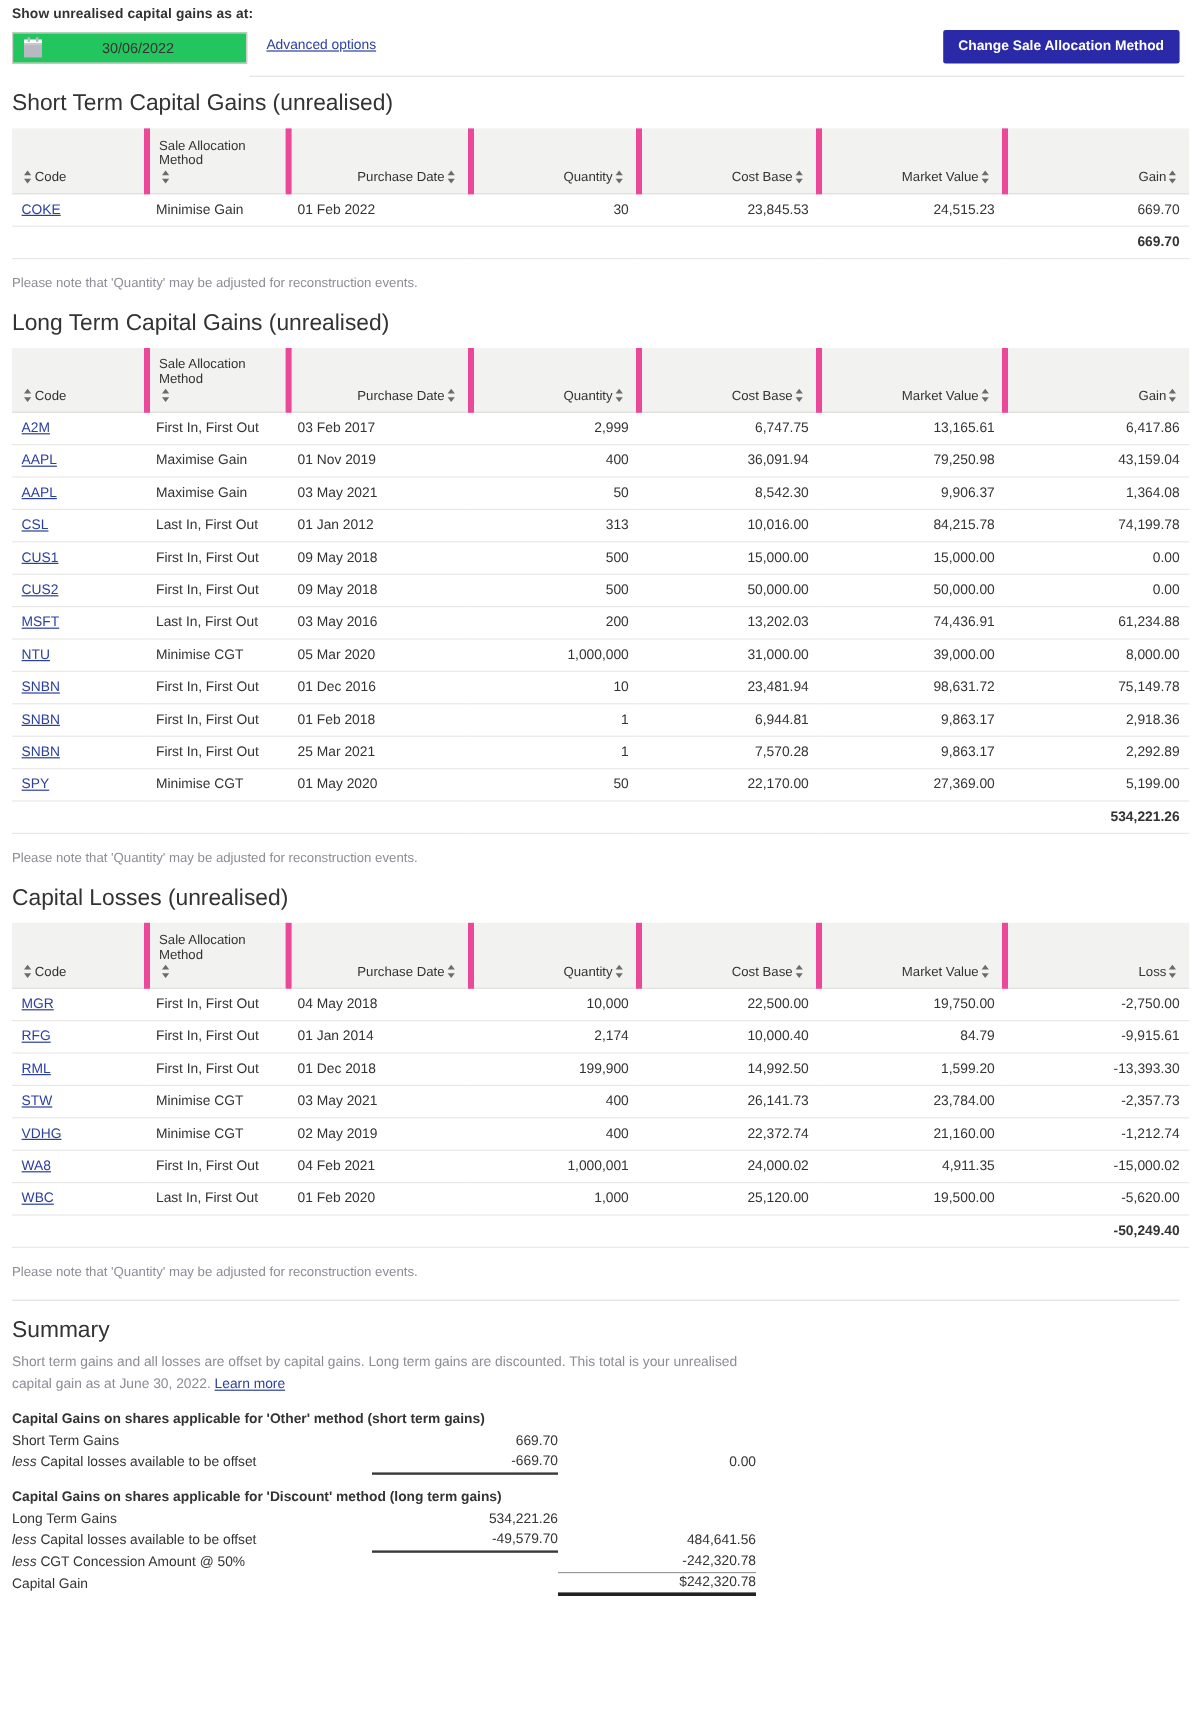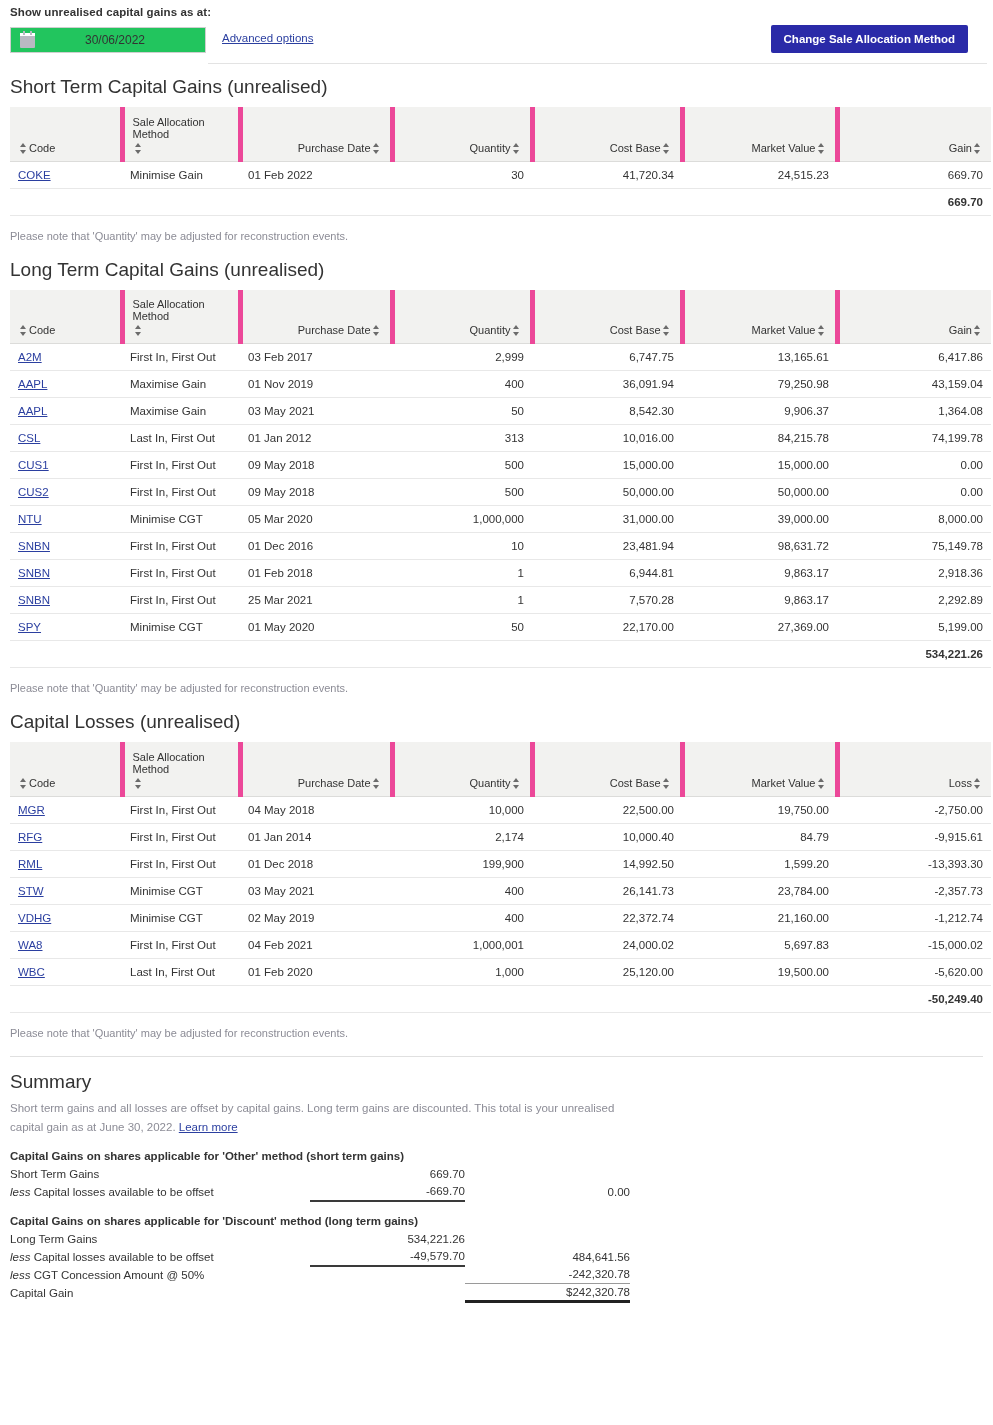--- a/index.html
+++ b/index.html
@@ -45,21 +45,21 @@
   .date-value {
     flex: 1; text-align: center; font-size: 12px; color: #333;
     padding-right: 10px;
   }
   .adv-link {
     position: absolute; left: 216px; top: 5px;
     font-size: 11.5px; color: #2b3fa0; text-decoration: underline;
     cursor: pointer;
   }
   .change-btn {
-    position: absolute; right: 19px; top: -2px;
+    position: absolute; right: 4px; top: -2px;
     background: #2a2aa8; color: #ffffff;
     font-size: 11.5px; font-weight: bold;
     border: none; padding: 8px 13px; border-radius: 2px;
     cursor: pointer; white-space: nowrap;
     font-family: "Liberation Sans", sans-serif;
   }
   .topbar-rule {
     position: absolute; left: 202px; right: 0; top: 63px;
     border-top: 1px solid #e3e3e3;
   }
@@ -216,21 +216,21 @@
           <span>Gain</span><span class="sorticon"></span>
         </th>
       </tr>
     </thead>
     <tbody>
         <tr>
           <td class="t-code"><a class="code-link">COKE</a></td>
           <td class="t-method">Minimise Gain</td>
           <td class="t-date">01 Feb 2022</td>
           <td class="t-num">30</td>
-          <td class="t-num">41,720.34</td>
+          <td class="t-num">23,845.53</td>
           <td class="t-num">24,515.23</td>
           <td class="t-gain ">669.70</td>
         </tr>
         <tr class="total-row">
           <td colspan="6"></td>
           <td class="t-gain ">669.70</td>
         </tr>
       </tbody>
   </table>
   <div class="note">Please note that 'Quantity' may be adjusted for reconstruction events.</div>
@@ -315,20 +315,29 @@
         <tr>
           <td class="t-code"><a class="code-link">CUS2</a></td>
           <td class="t-method">First In, First Out</td>
           <td class="t-date">09 May 2018</td>
           <td class="t-num">500</td>
           <td class="t-num">50,000.00</td>
           <td class="t-num">50,000.00</td>
           <td class="t-gain zero">0.00</td>
         </tr>
         <tr>
+          <td class="t-code"><a class="code-link">MSFT</a></td>
+          <td class="t-method">Last In, First Out</td>
+          <td class="t-date">03 May 2016</td>
+          <td class="t-num">200</td>
+          <td class="t-num">13,202.03</td>
+          <td class="t-num">74,436.91</td>
+          <td class="t-gain ">61,234.88</td>
+        </tr>
+        <tr>
           <td class="t-code"><a class="code-link">NTU</a></td>
           <td class="t-method">Minimise CGT</td>
           <td class="t-date">05 Mar 2020</td>
           <td class="t-num">1,000,000</td>
           <td class="t-num">31,000.00</td>
           <td class="t-num">39,000.00</td>
           <td class="t-gain ">8,000.00</td>
         </tr>
         <tr>
           <td class="t-code"><a class="code-link">SNBN</a></td>
@@ -450,21 +459,21 @@
           <td class="t-num">22,372.74</td>
           <td class="t-num">21,160.00</td>
           <td class="t-gain neg">-1,212.74</td>
         </tr>
         <tr>
           <td class="t-code"><a class="code-link">WA8</a></td>
           <td class="t-method">First In, First Out</td>
           <td class="t-date">04 Feb 2021</td>
           <td class="t-num">1,000,001</td>
           <td class="t-num">24,000.02</td>
-          <td class="t-num">5,697.83</td>
+          <td class="t-num">4,911.35</td>
           <td class="t-gain neg">-15,000.02</td>
         </tr>
         <tr>
           <td class="t-code"><a class="code-link">WBC</a></td>
           <td class="t-method">Last In, First Out</td>
           <td class="t-date">01 Feb 2020</td>
           <td class="t-num">1,000</td>
           <td class="t-num">25,120.00</td>
           <td class="t-num">19,500.00</td>
           <td class="t-gain neg">-5,620.00</td>

